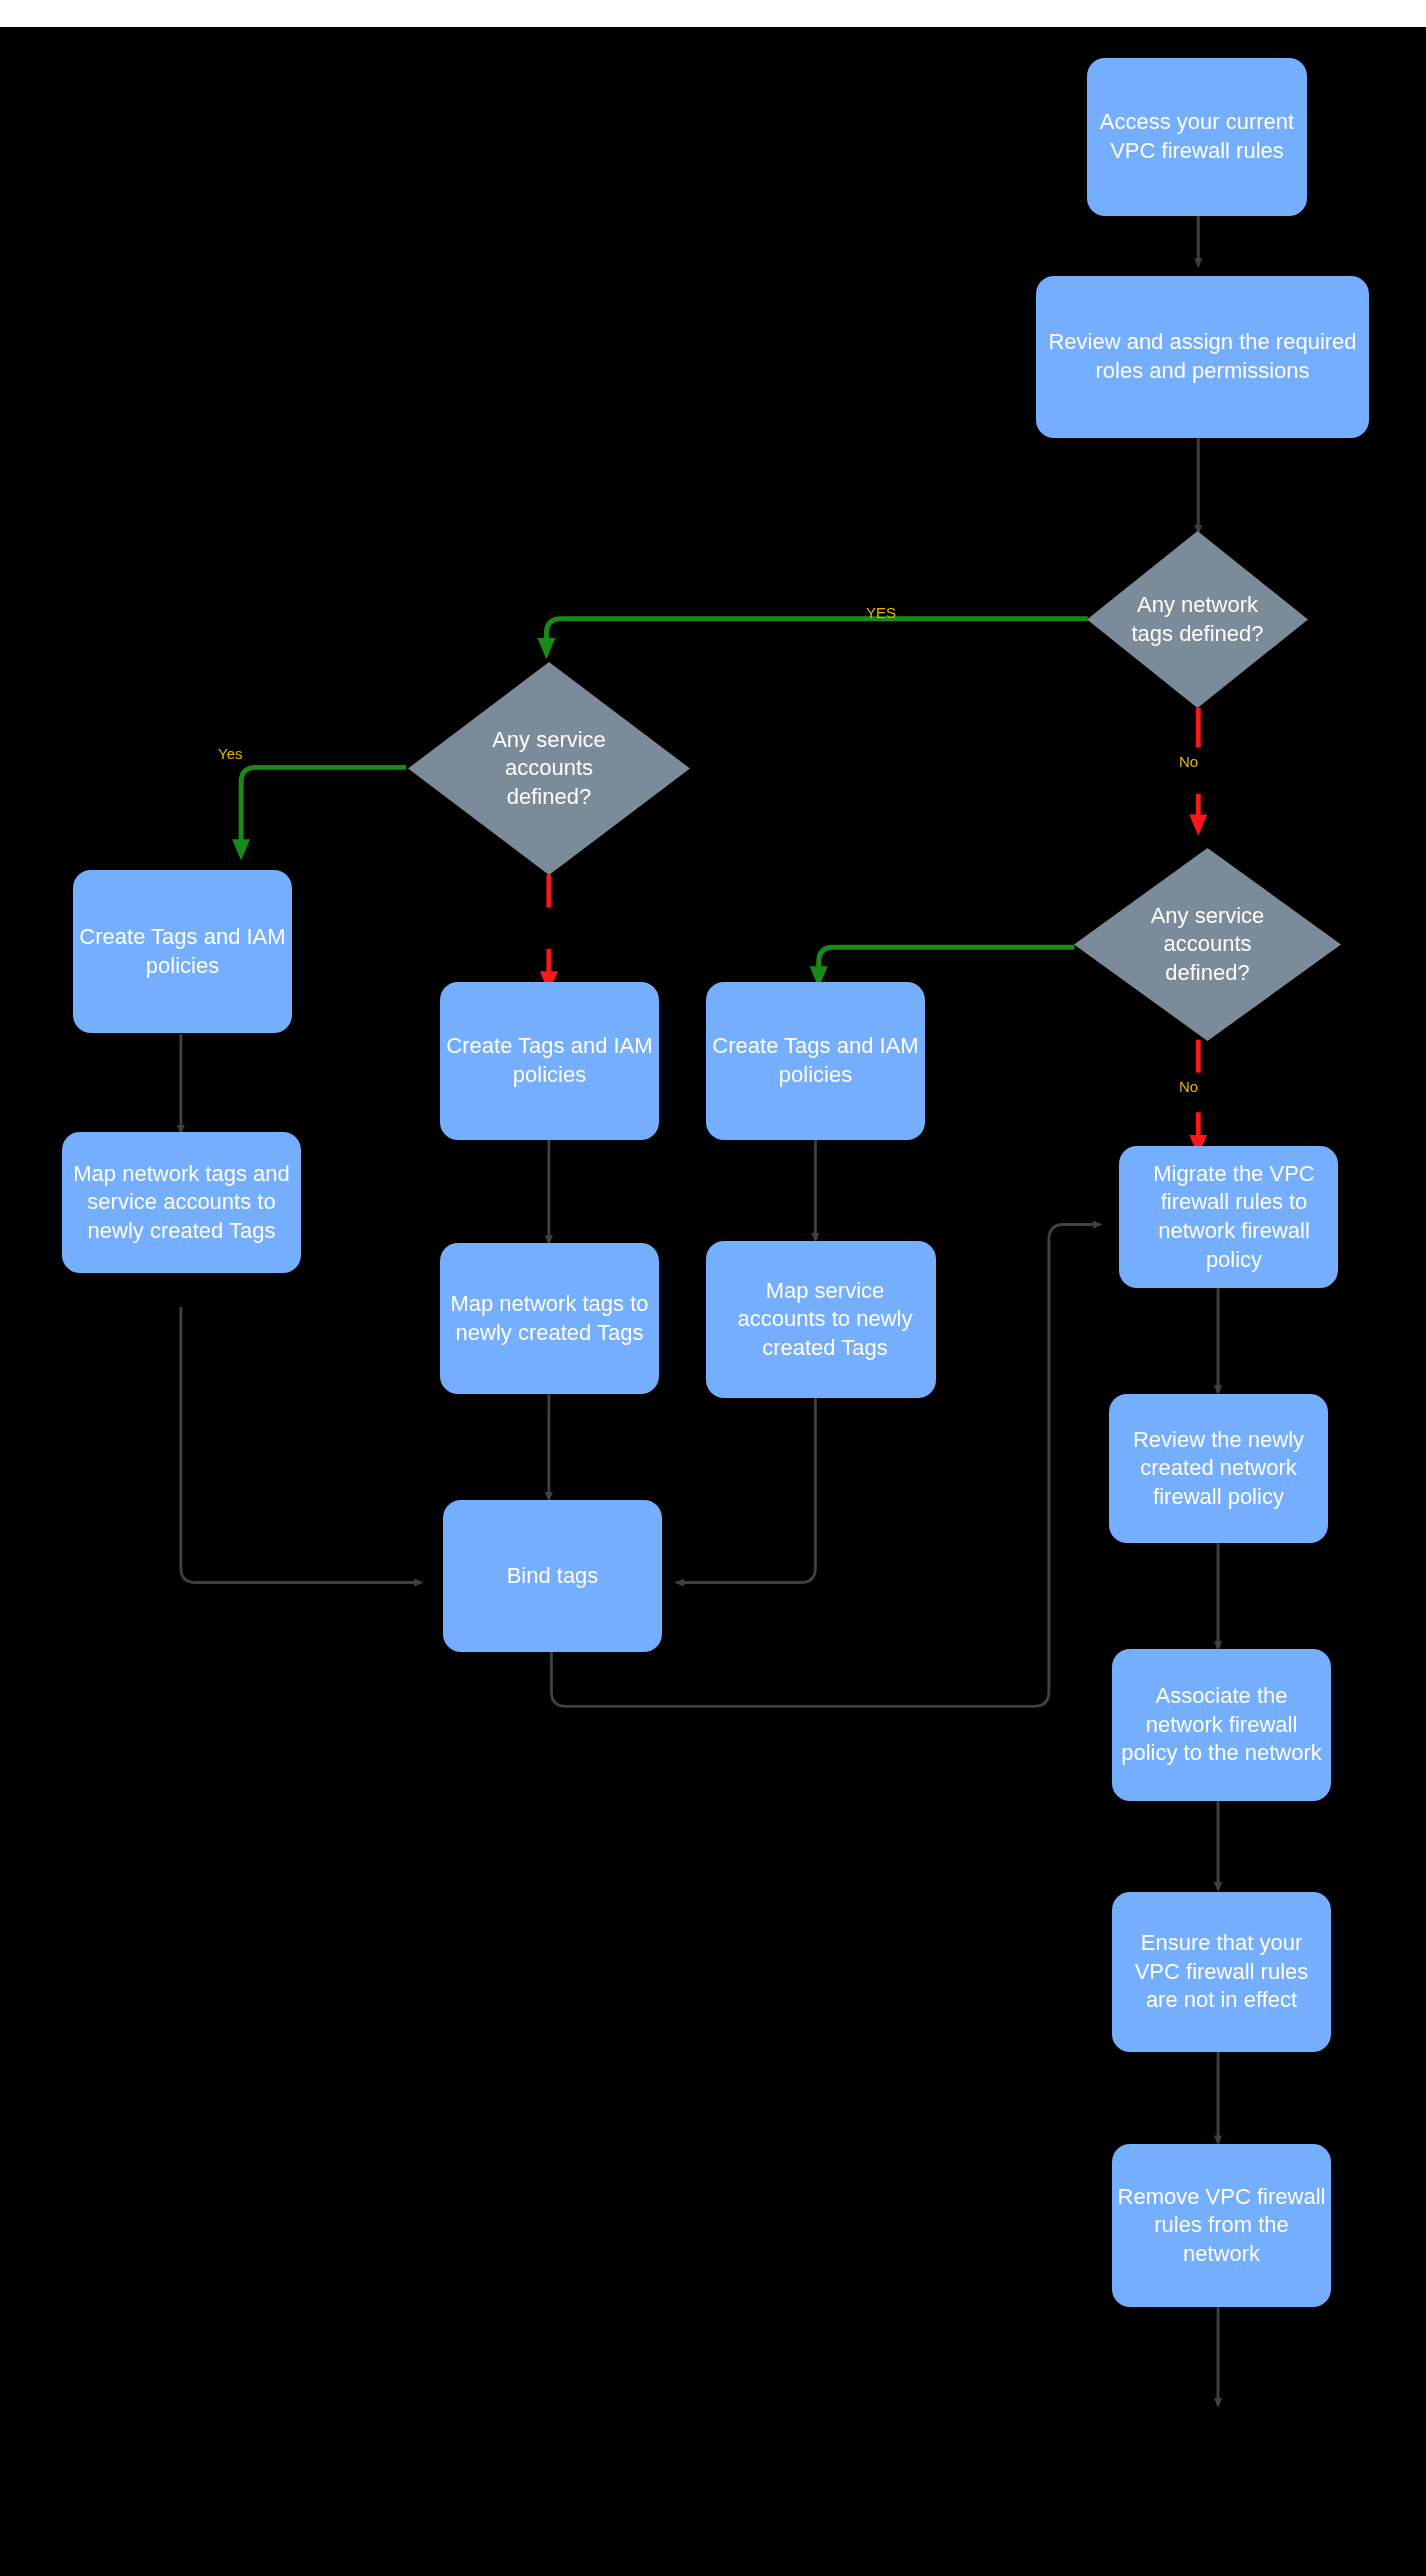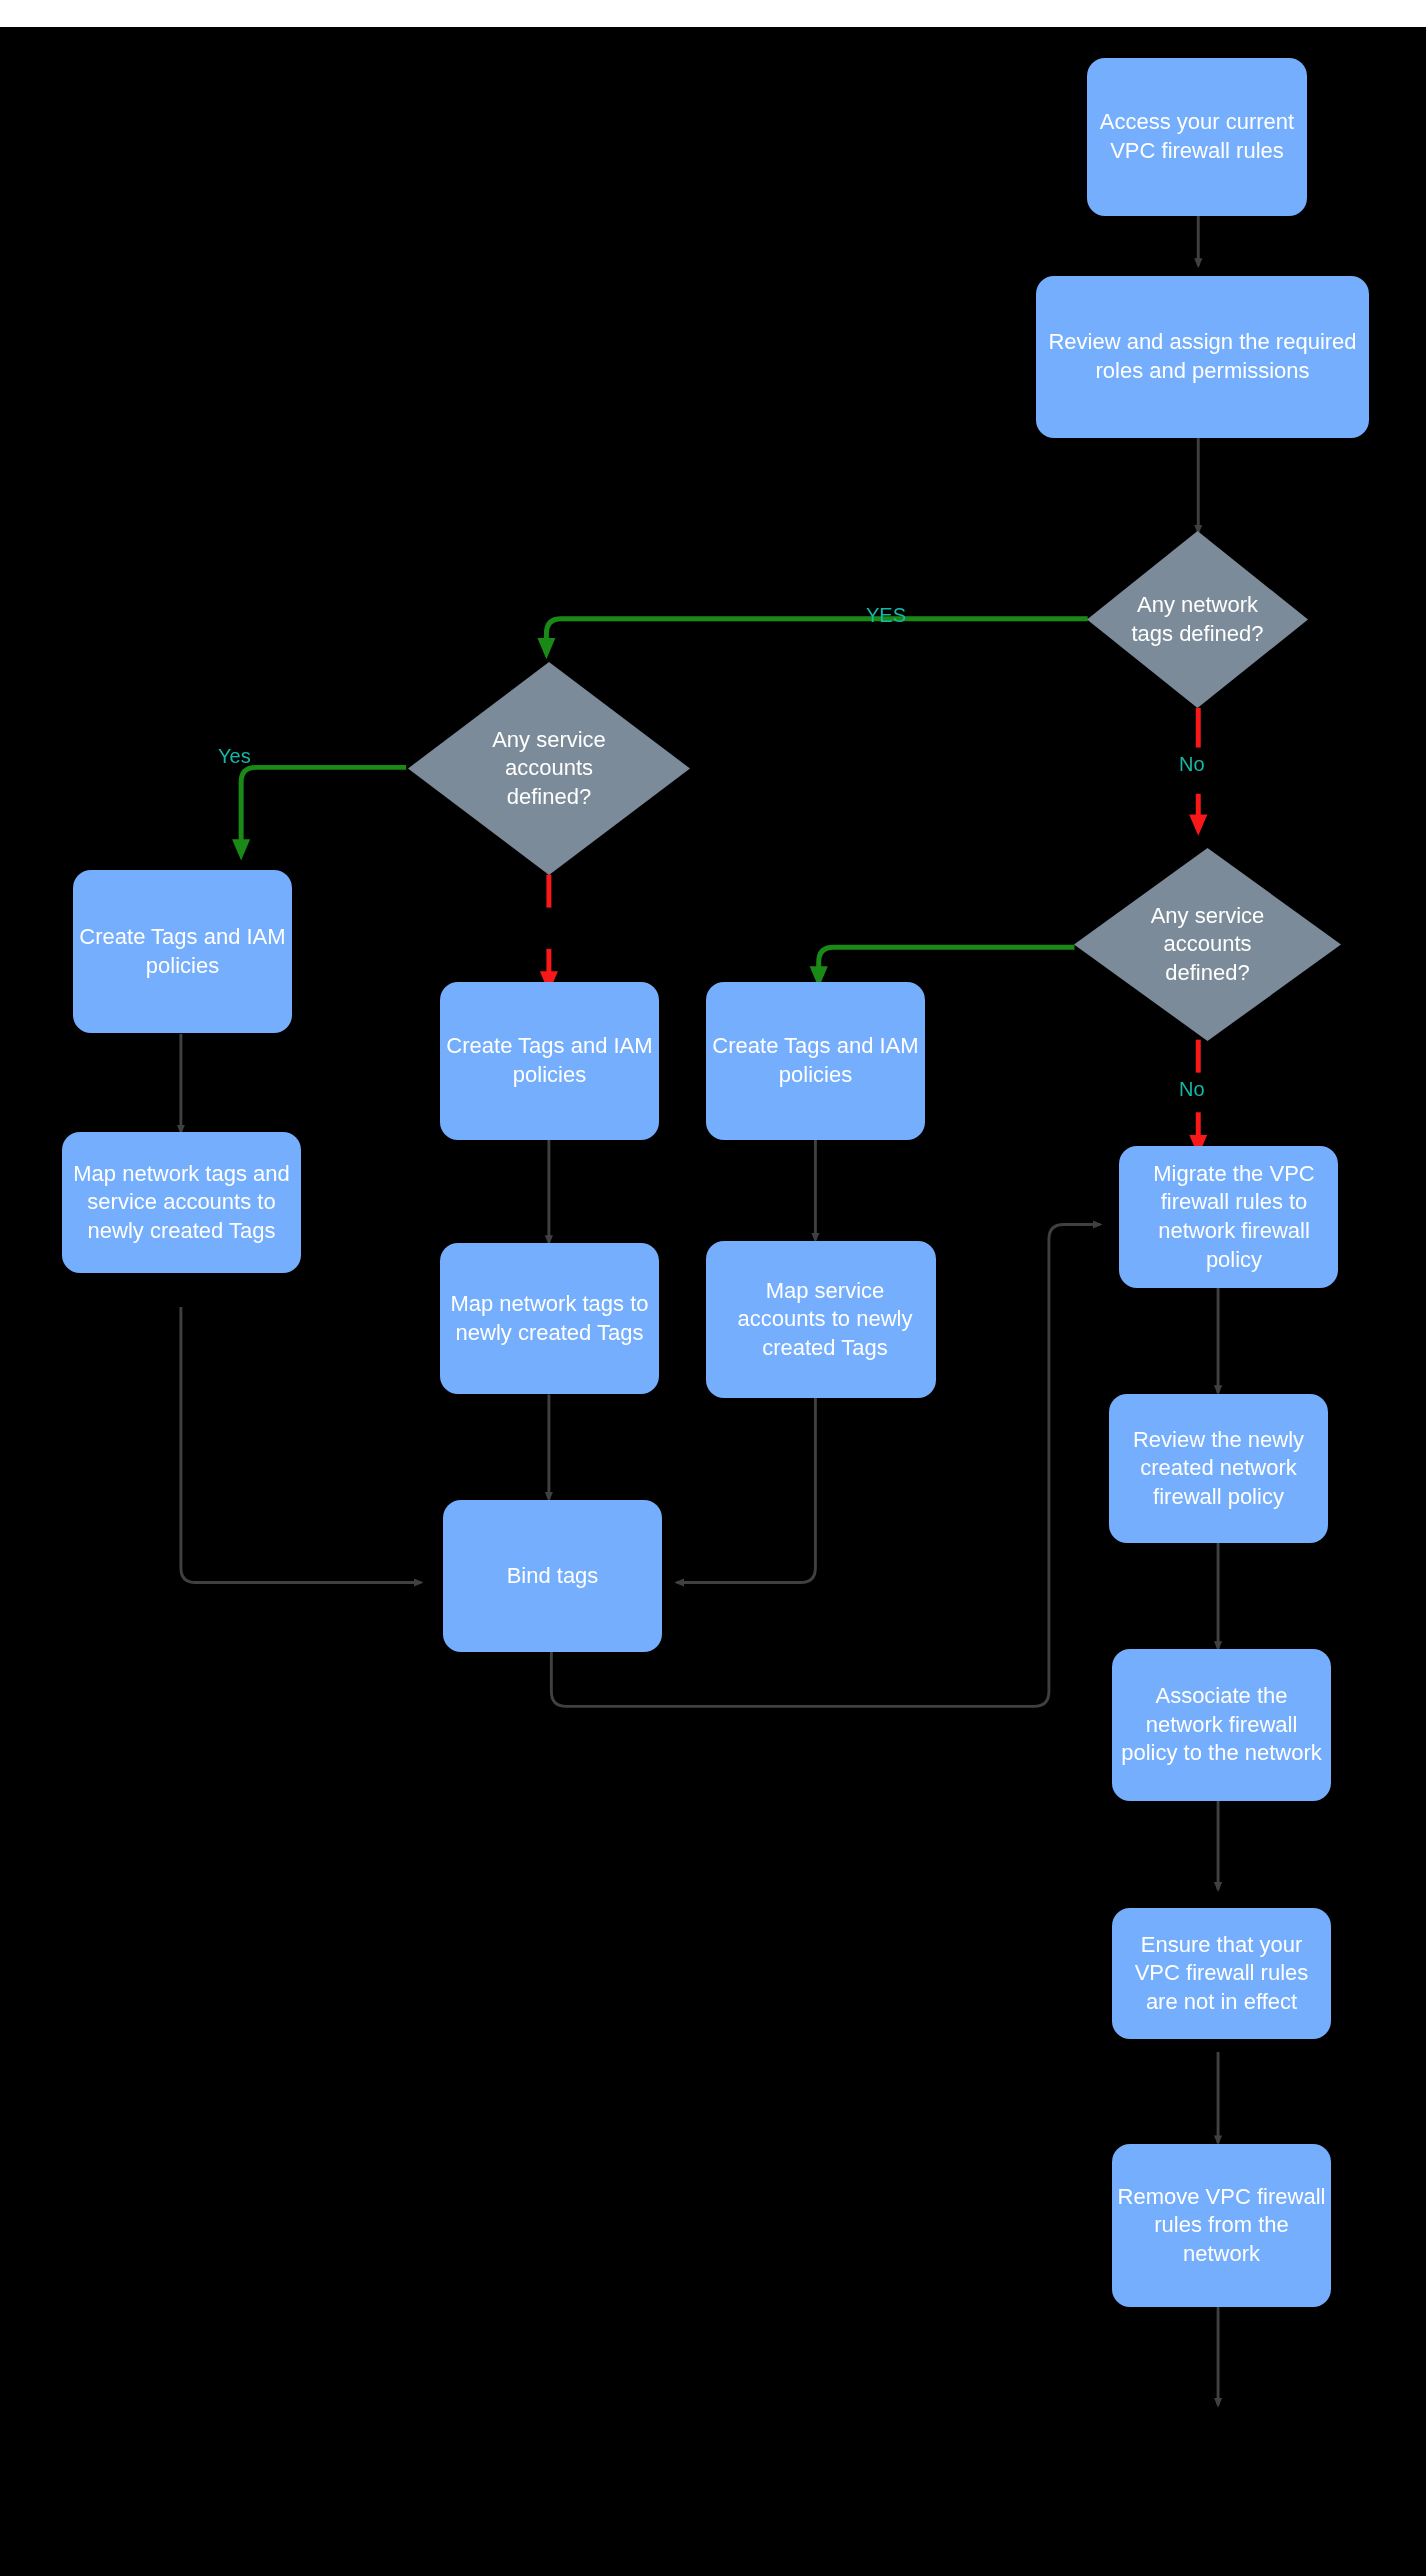--- a/index.html
+++ b/index.html
@@ -59,22 +59,22 @@
     clip-path: polygon(50% 0%, 100% 50%, 50% 100%, 0% 50%);
     z-index: -1;
   }
   .terminal {
     background: #303030;
     border-radius: 58px;
     font-size: 25px;
   }
   .edge-label {
     position: absolute;
-    color: #14b8a6;
-    font-size: 20px;
+    color: #eab308;
+    font-size: 15px;
     z-index: 6;
     white-space: nowrap;
   }
 </style>
 </head>
 <body>
 
 <div id="canvas">
 
   <div id="top-strip"></div>
@@ -186,21 +186,21 @@
   </div>
 
   <div class="node process" style="left:1109px; top:1394px; width:219px; height:149px;">
     <span>Review the newly created network firewall policy</span>
   </div>
 
   <div class="node process" style="left:1112px; top:1649px; width:219px; height:152px;">
     <span>Associate the network firewall policy to the network</span>
   </div>
 
-  <div class="node process" style="left:1112px; top:1892px; width:219px; height:131px;margin-top:16px;">
+  <div class="node process" style="left:1112px; top:1892px; width:219px; height:160px;">
     <span>Ensure that your VPC firewall rules are not in effect</span>
   </div>
 
   <div class="node process" style="left:1112px; top:2144px; width:219px; height:163px;">
     <span>Remove  VPC firewall rules from the network</span>
   </div>
 
 
 </div>
 

